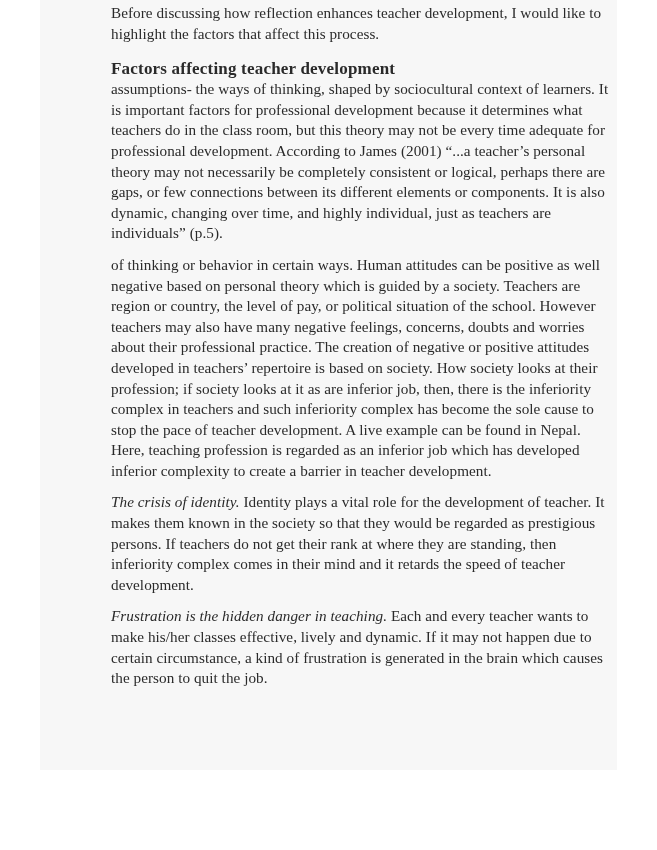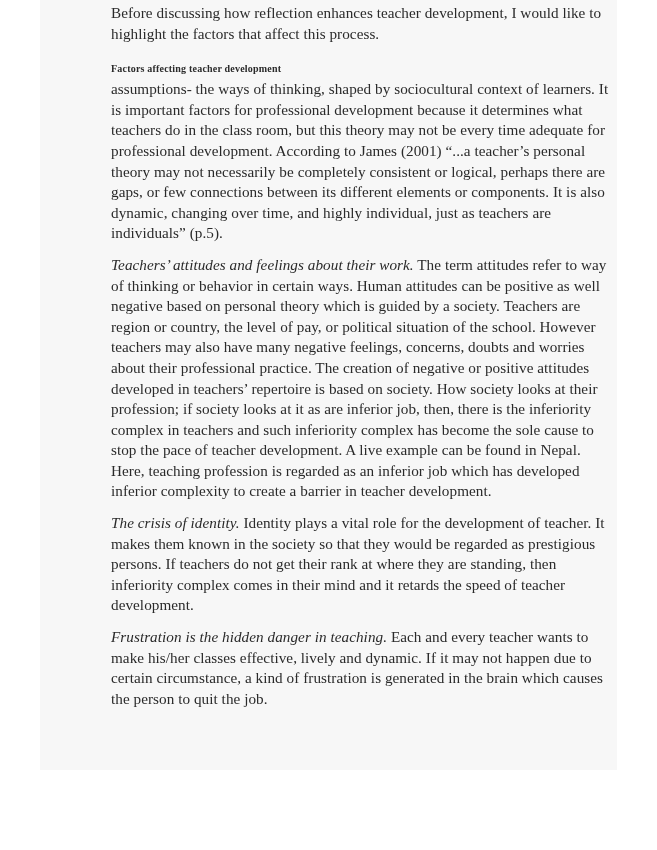--- a/index.html
+++ b/index.html
@@ -35,21 +35,21 @@
     letter-spacing: 0.05px;
     white-space: nowrap;
   }
   .line {
     display: block;
     height: 20.6px;
   }
   .para { margin-bottom: 11px; }
   .heading {
     font-weight: bold;
-    font-size: 10px;
+    font-size: 17px;
     height: 20px;
     display: block;
     letter-spacing: 0.2px;
     margin-top: 15px;
   }
   .lead-italic { font-style: italic; }
   .footer {
     position: absolute;
     left: 71px;
     top: 816px;
@@ -100,21 +100,20 @@
       <span class="line">is important factors  for professional development because it determines what</span>
       <span class="line">teachers do in the class room, but this theory may not be every time adequate for</span>
       <span class="line">professional development. According to James (2001) “...a teacher’s personal</span>
       <span class="line">theory may not necessarily be completely consistent or logical, perhaps there are</span>
       <span class="line">gaps, or few connections between its different elements or components. It is also</span>
       <span class="line">dynamic, changing over time, and highly individual, just as teachers are</span>
       <span class="line">individuals” (p.5).</span>
     </div>
 
     <div class="para">
-      <span class="line"><span class="lead-italic">Teachers’ attitudes and feelings about their work.</span><span> The term attitudes refer to way</span></span>
       <span class="line">of thinking or behavior in certain ways. Human attitudes can be positive as well</span>
       <span class="line">negative based on personal theory which is guided by a society. Teachers are</span>
       <span class="line">region or country, the level of pay, or political situation of the school. However</span>
       <span class="line">teachers may also have many negative feelings, concerns, doubts and worries</span>
       <span class="line">about their professional practice. The creation of negative or positive attitudes</span>
       <span class="line">developed in teachers’ repertoire is based on society. How society looks at their</span>
       <span class="line">profession; if society looks at it as are inferior job, then, there is the inferiority</span>
       <span class="line">complex in teachers and such inferiority complex has become the sole cause to</span>
       <span class="line">stop the pace of teacher development. A live example can be found in Nepal.</span>
       <span class="line">Here, teaching profession is regarded as an inferior job which has developed</span>

